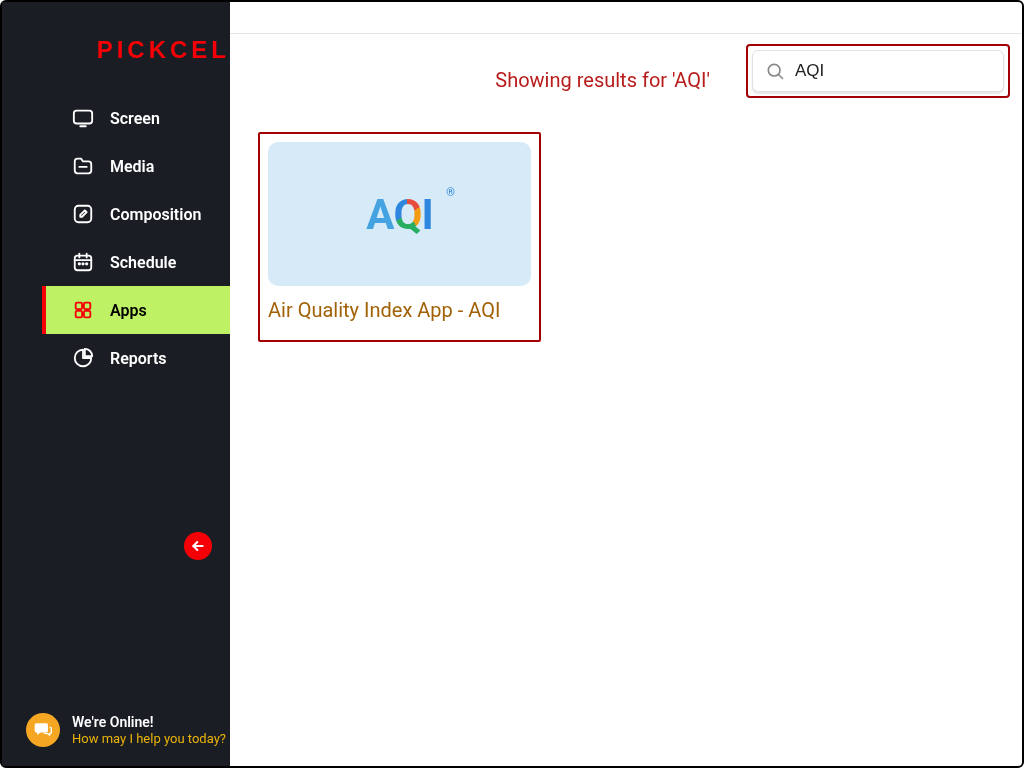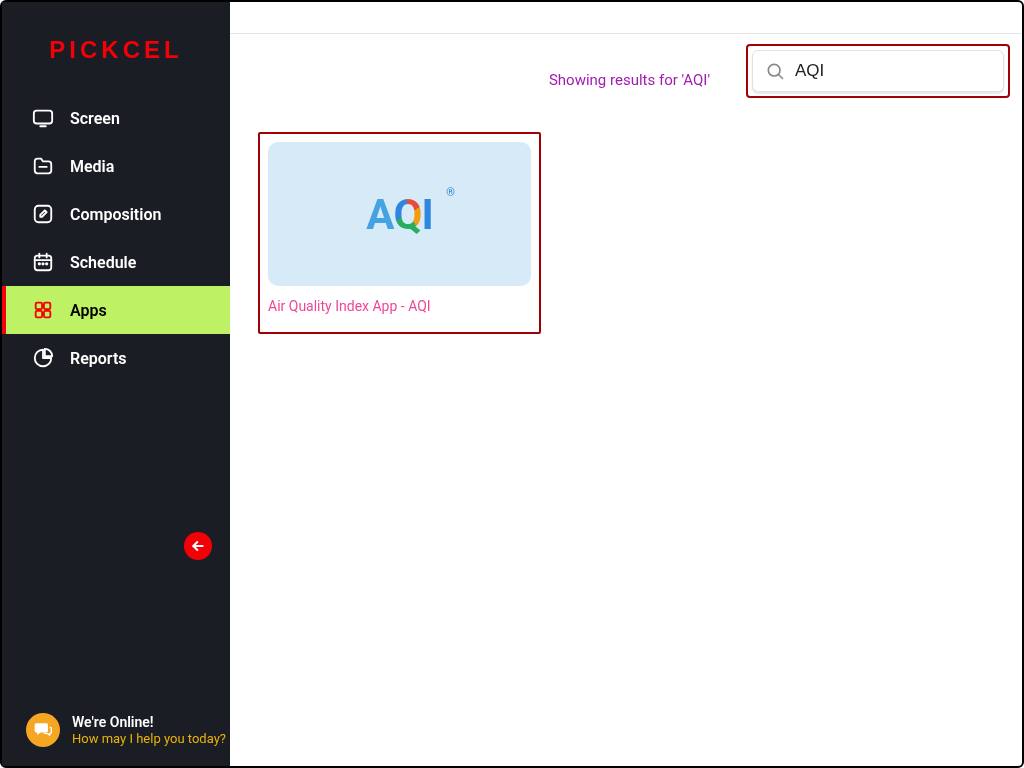--- a/index.html
+++ b/index.html
@@ -1,45 +1,45 @@
 <!DOCTYPE html>
 <html><head>
 <meta charset="utf-8">
 <style>
   * { box-sizing: border-box; margin: 0; padding: 0; }
   html, body { width: 1024px; height: 768px; font-family: -apple-system, BlinkMacSystemFont, "Segoe UI", Roboto, Arial, sans-serif; overflow: hidden; }
   .frame { width: 1024px; height: 768px; border: 2px solid #000; border-radius: 6px; position: relative; display: flex; background: #fff; }
   .sidebar { width: 228px; height: 100%; background: #1a1d24; position: relative; display: flex; flex-direction: column; }
-  .logo { color: #f40006; font-size: 24px; letter-spacing: 4px; font-weight: 600; text-align: center; padding: 34px 0 30px 0; font-family: Arial, sans-serif; }
-  .nav { display: flex; flex-direction: column; }
+  .logo { color: #f40006; font-size: 24px; letter-spacing: 4px; font-weight: 600; text-align: right; padding: 34px 0 30px 0; font-family: Arial, sans-serif; }
+  .nav { display: flex; flex-direction: column; padding-left: 40px; }
   .nav-item { display: flex; align-items: center; gap: 16px; padding: 13px 0 13px 30px; color: #fff; font-weight: 600; font-size: 16px; cursor: pointer; }
   .nav-item.active { background: #bef264; color: #000; border-left: 4px solid #f40006; padding-left: 26px; }
   .nav-item .icon { width: 22px; height: 22px; display: inline-flex; align-items: center; justify-content: center; flex-shrink: 0; }
   .collapse-btn { position: absolute; top: 530px; right: 18px; width: 28px; height: 28px; border-radius: 50%; background: #f40006; display: flex; align-items: center; justify-content: center; cursor: pointer; }
   .chat-widget { position: absolute; bottom: 18px; left: 24px; display: flex; align-items: center; gap: 12px; }
   .chat-bubble { width: 34px; height: 34px; border-radius: 50%; background: #f5a623; display: flex; align-items: center; justify-content: center; flex-shrink: 0; }
   .chat-text { display: flex; flex-direction: column; line-height: 1.3; }
   .chat-status { color: #fff; font-size: 14px; font-weight: 600; }
   .chat-sub { color: #eab308; font-size: 13px; }
   .main { flex: 1; position: relative; }
   .topbar { height: 32px; border-bottom: 1px solid #e5e5e5; }
   .results-row { display: flex; align-items: center; justify-content: flex-end; gap: 28px; padding: 10px 12px 0 0; position: relative; }
-  .results-label { font-size: 15px; color: #a21caf; margin-right: 8px; margin-top: 18px; }
+  .results-label { font-size: 20px; color: #b91c1c; margin-right: 8px; margin-top: 18px; }
   .search-wrap { border: 2px solid #a30006; border-radius: 4px; padding: 4px; }
   .search-box { width: 252px; height: 42px; border: 1px solid #e1e1e1; border-radius: 6px; box-shadow: 0 2px 2px rgba(0,0,0,0.10); display: flex; align-items: center; padding: 0 12px; gap: 10px; background: #fff; }
   .search-box input { border: none; outline: none; font-size: 17px; flex: 1; color: #222; background: transparent; }
   .grid { padding: 34px 0 0 28px; }
   .card-wrap { border: 2px solid #a30006; border-radius: 2px; width: 283px; padding: 8px 8px 18px 8px; }
   .thumb { width: 100%; height: 144px; background: #d6eaf8; border-radius: 10px; display: flex; align-items: center; justify-content: center; position: relative; }
   .aqi-logo { font-size: 42px; font-weight: 700; letter-spacing: -1px; display: flex; align-items: center; }
   .aqi-a { color: #44a3e0; }
   .aqi-q { background: conic-gradient(#e74c3c 0 60deg,#f39c12 60deg 140deg,#27ae60 140deg 240deg,#2e86de 240deg 360deg); -webkit-background-clip: text; background-clip: text; color: transparent; -webkit-text-fill-color: transparent; }
   .aqi-i { color: #2e86de; }
   .aqi-r { position: absolute; top: 44px; right: 76px; font-size: 11px; color: #2e86de; }
-  .card-title { font-size: 14px; color: #ec4899; margin-top: 12px; }
+  .card-title { font-size: 20px; color: #a16207; margin-top: 12px; }
   svg { display: block; }
 </style>
 </head>
 <body>
 
 <div class="frame">
 
   <aside class="sidebar">
     <div class="logo">PICKCEL</div>
 

